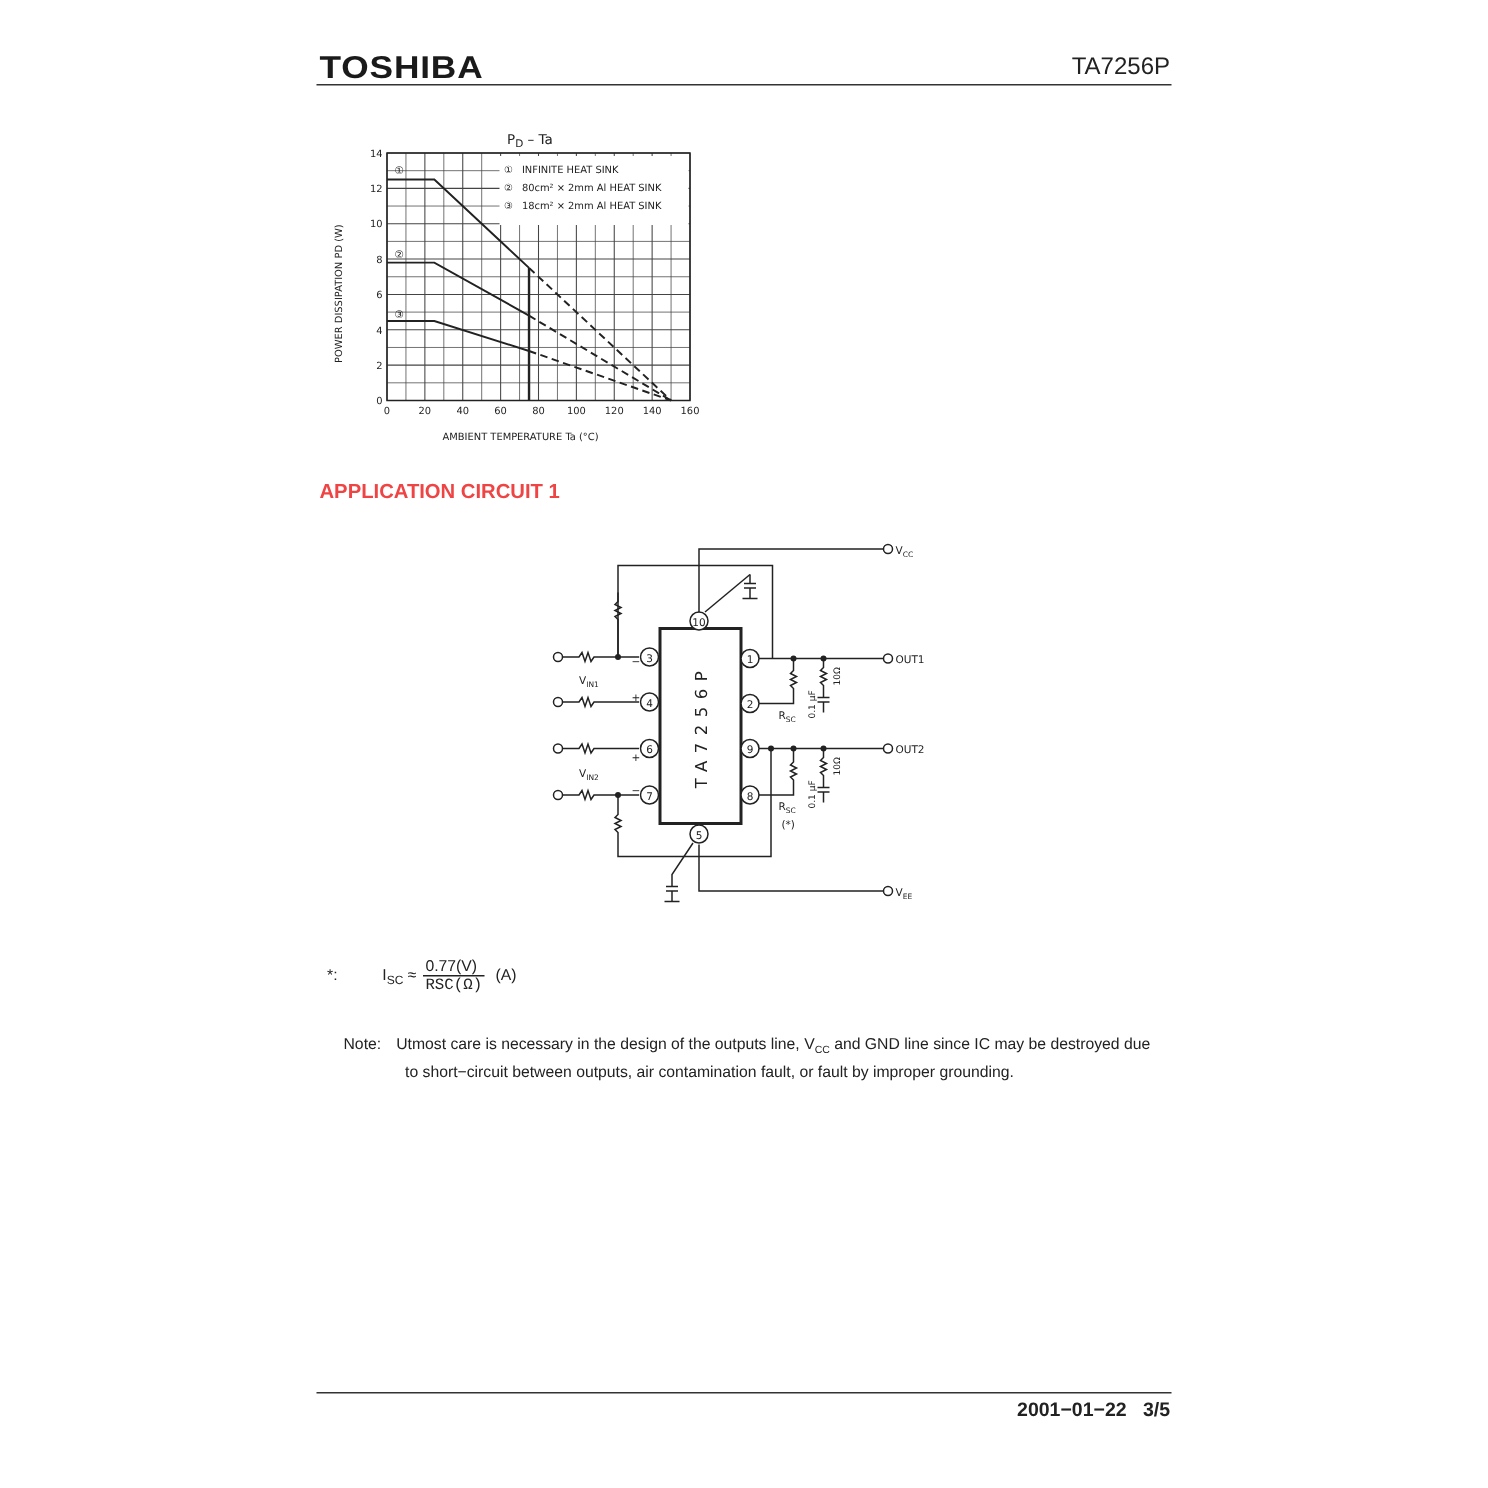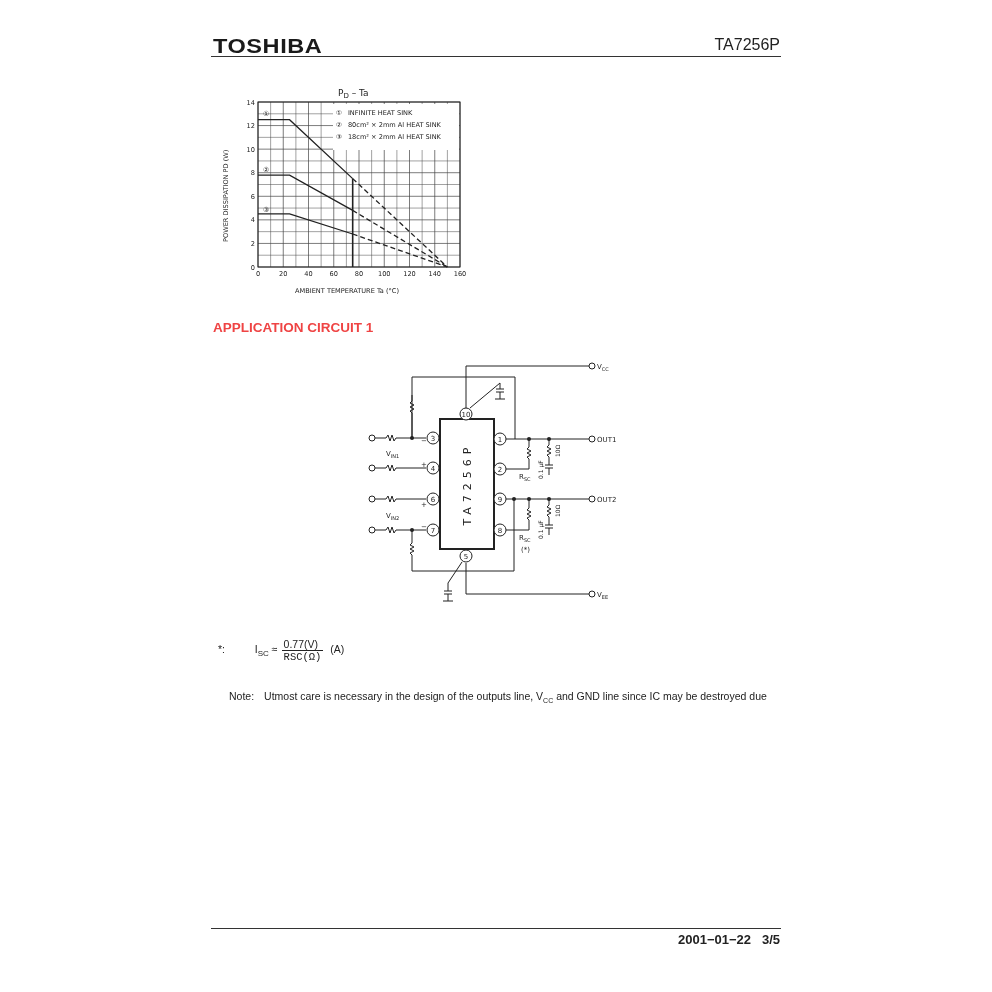--- a/index.html
+++ b/index.html
@@ -223,16 +223,17 @@
 <div class="abs formula">
   <span>*:</span>
   <span style="display:inline-block; width:24px;"></span>
   <span><span>I</span><sub style="font-size:8px">SC</sub></span>
   <span>≈</span><span class="frac"><span class="num">0.77(V)</span><span class="den">RSC(Ω)</span></span>
   <span>(A)</span>
 </div>
 
 <div class="abs note">
   <div><span>Note:</span><span style="display:inline-block;width:10px"></span><span>Utmost care is necessary in the design of the outputs line, V</span><sub style="font-size:7px">CC</sub><span> and GND line since IC may be destroyed due</span></div>
+  <div style="padding-left:41px">to short−circuit between outputs, air contamination fault, or fault by improper grounding.</div>
 </div>
 
 <div class="abs foot-rule"></div>
 <div class="abs footer"><span>2001−01−22</span>&nbsp;&nbsp;&nbsp;<span>3/5</span></div>
 
 </body></html>

